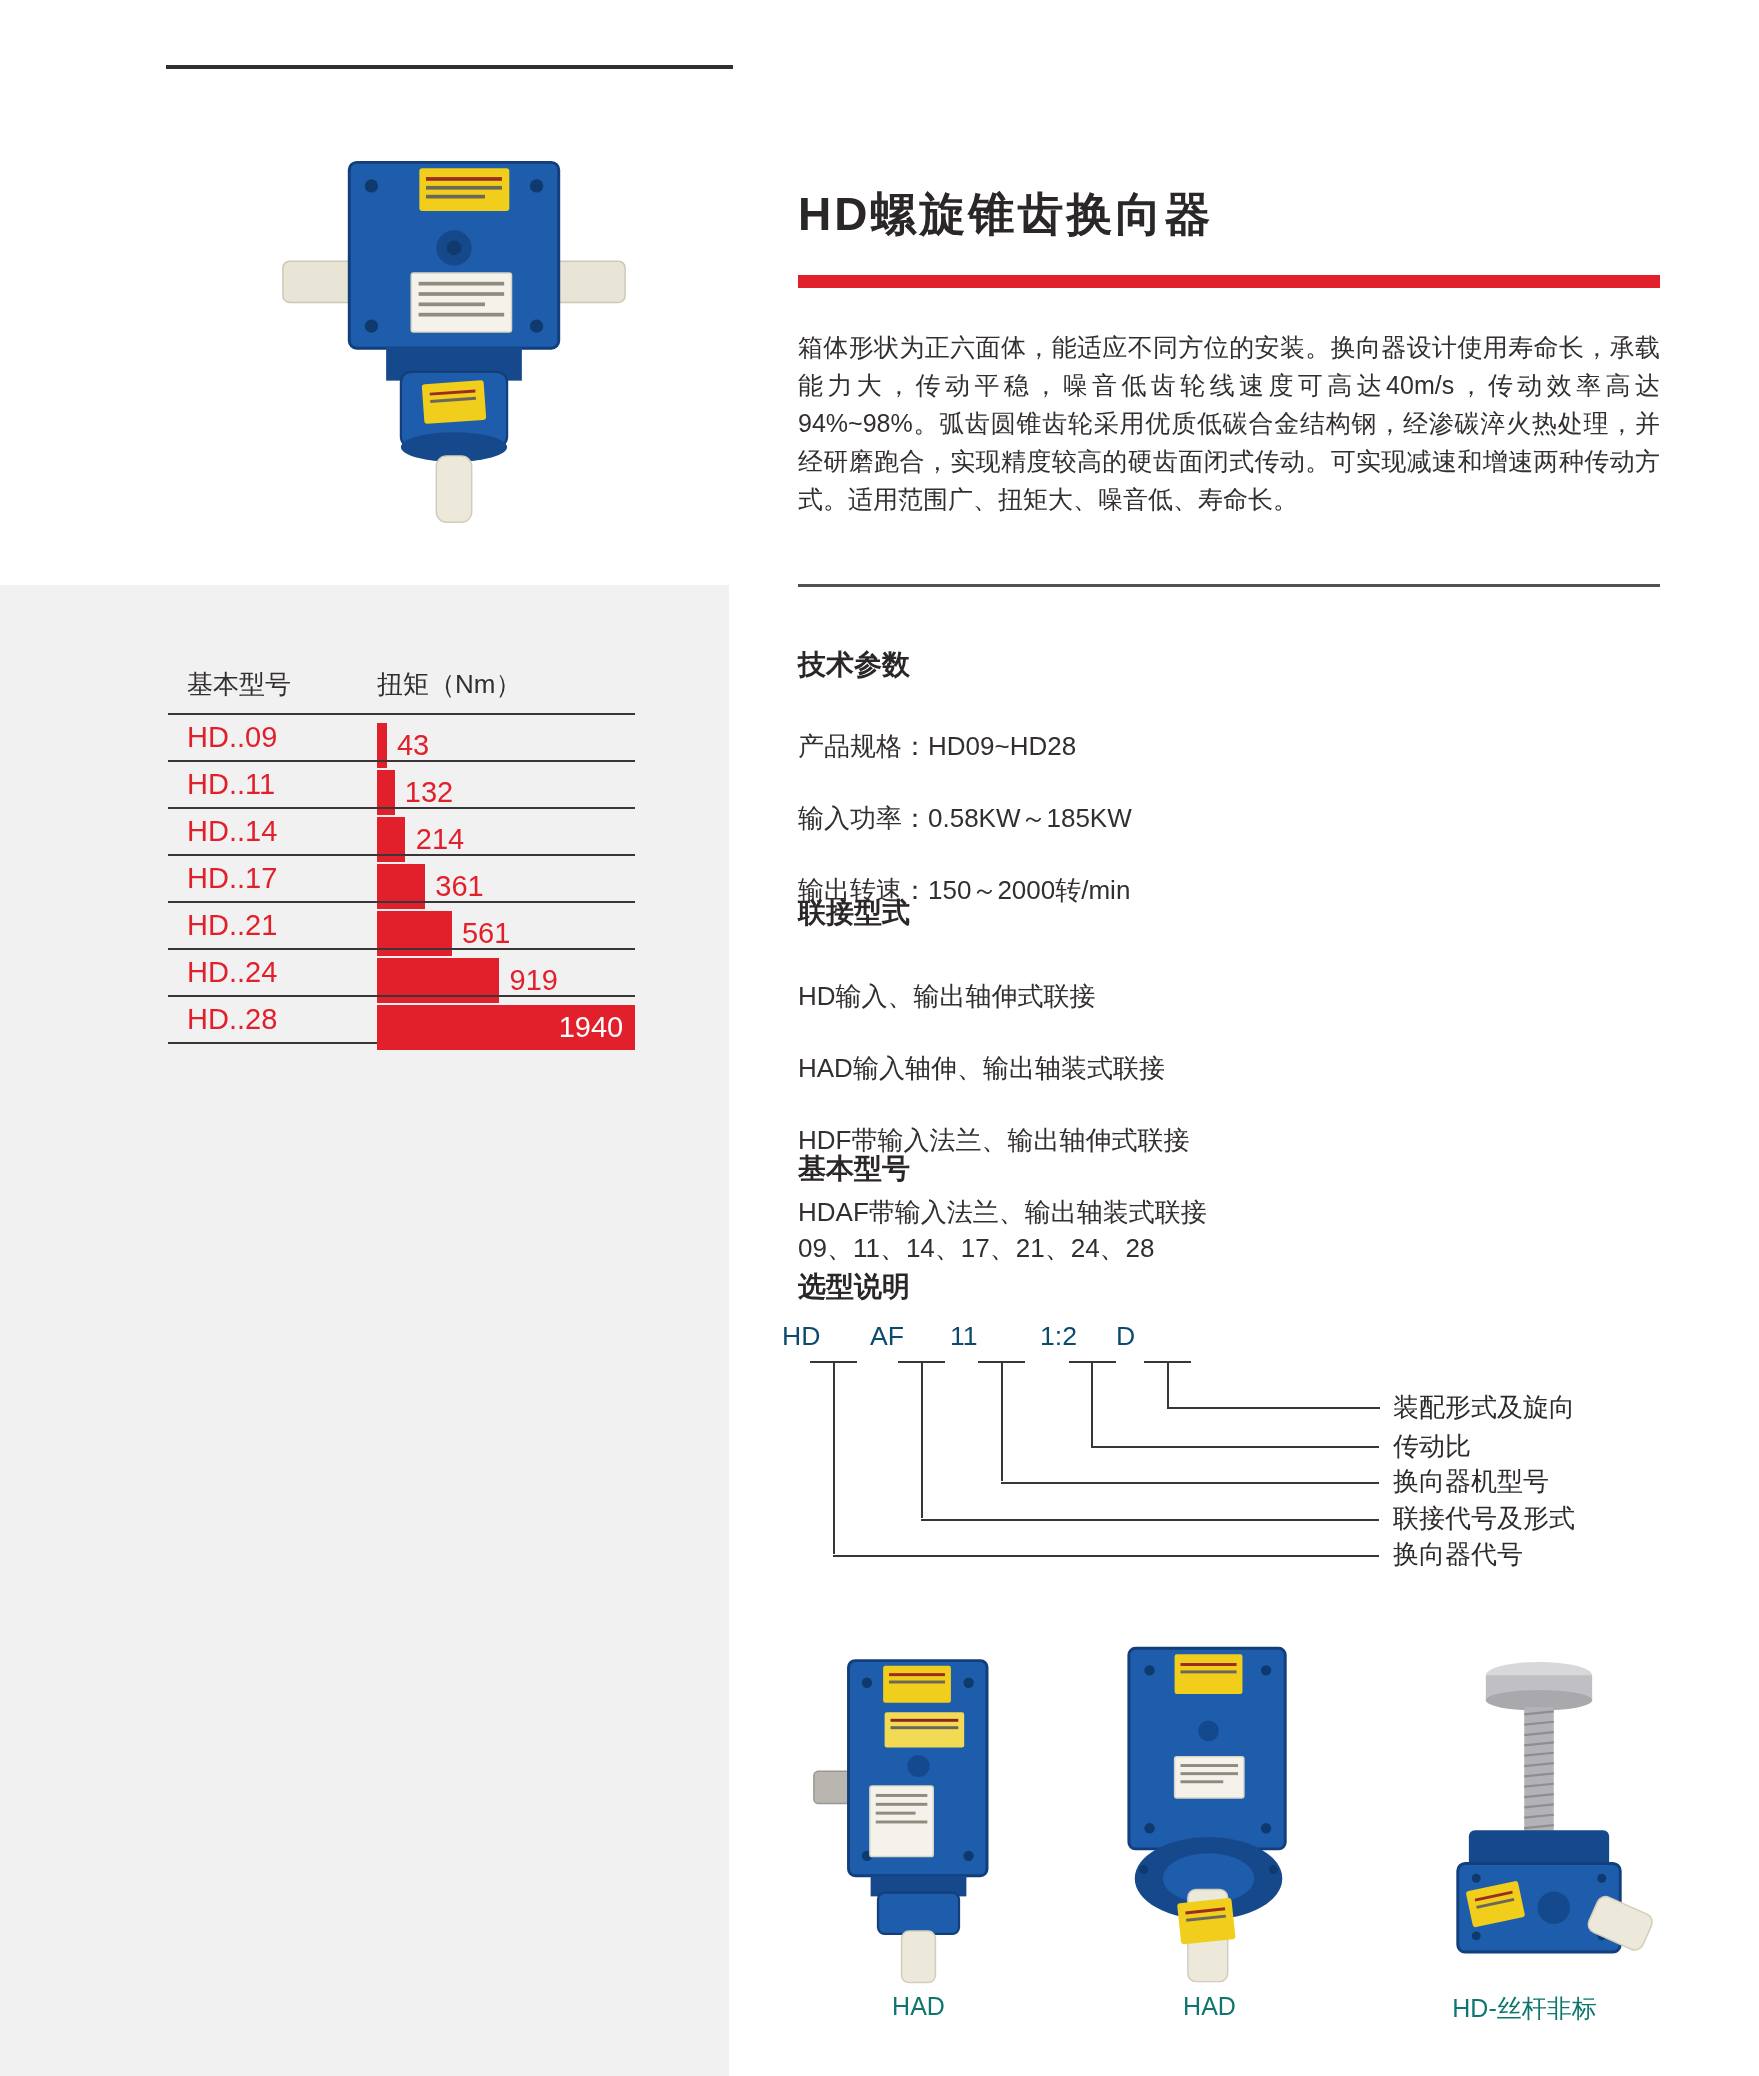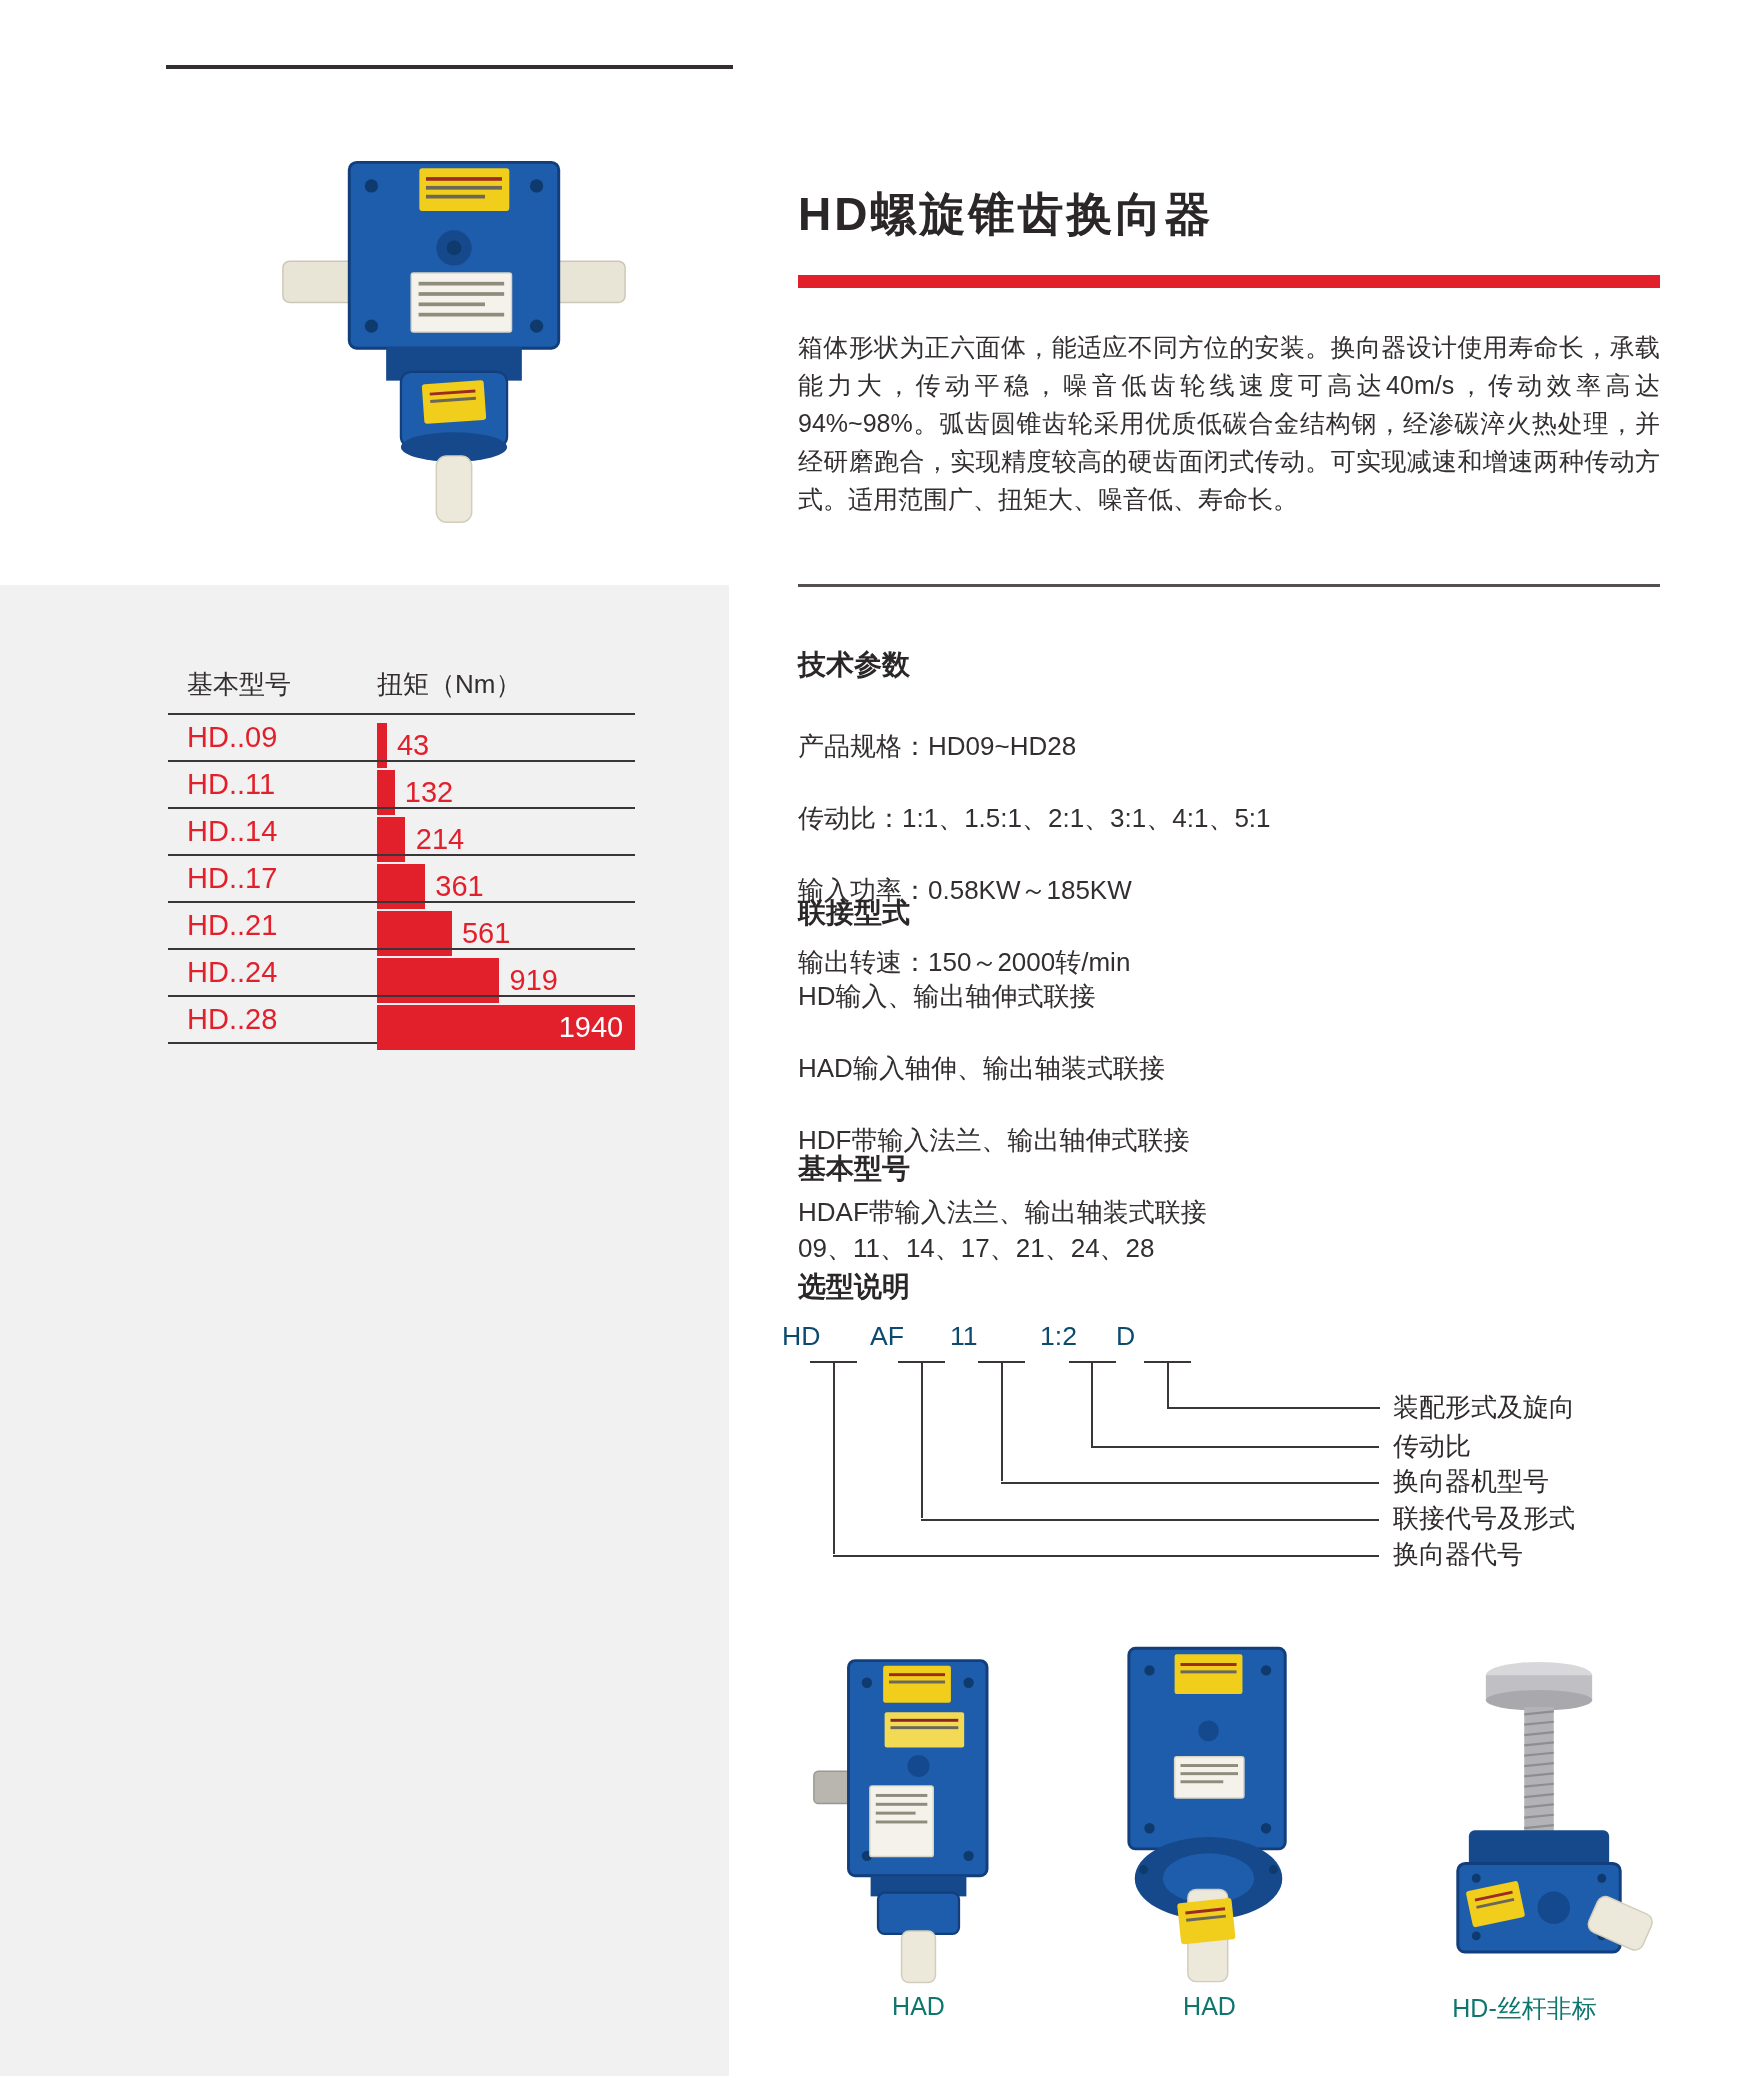--- a/index.html
+++ b/index.html
@@ -151,21 +151,20 @@
           <div class="bar" style="width: 100%; background: rgb(226, 32, 44);"></div>
           <span class="val">1940</span>
         </div>
       </div>
     </div>
   </div>
 
   <div class="abs sec-heading" style="left:798px;top:646px;">技术参数</div>
   <div class="abs sec-lines" style="left:798px;top:695px;">
     <div>产品规格：HD09~HD28</div>
-    <div>传动比：1:1、1.5:1、2:1、3:1、4:1、5:1</div>
     <div>输入功率：0.58KW～185KW</div>
     <div>输出转速：150～2000转/min</div>
   </div>
 
   <div class="abs sec-heading" style="left:798px;top:894px;">联接型式</div>
   <div class="abs sec-lines" style="left:798px;top:945px;">
     <div>HD输入、输出轴伸式联接</div>
     <div>HAD输入轴伸、输出轴装式联接</div>
     <div>HDF带输入法兰、输出轴伸式联接</div>
     <div>HDAF带输入法兰、输出轴装式联接</div>

